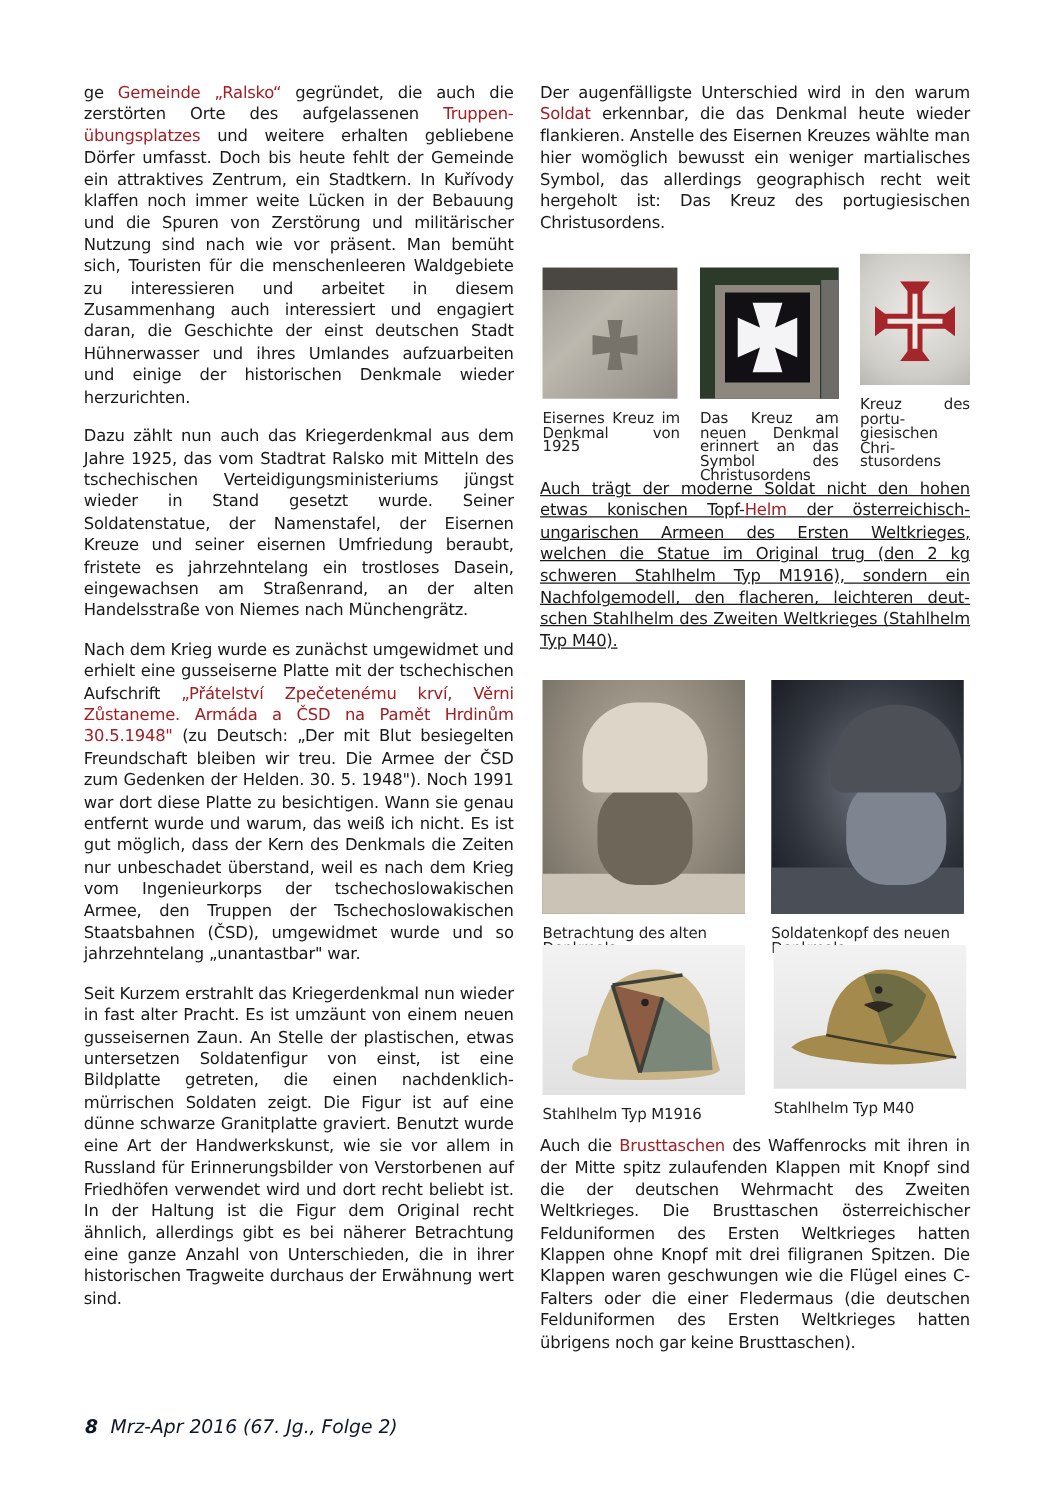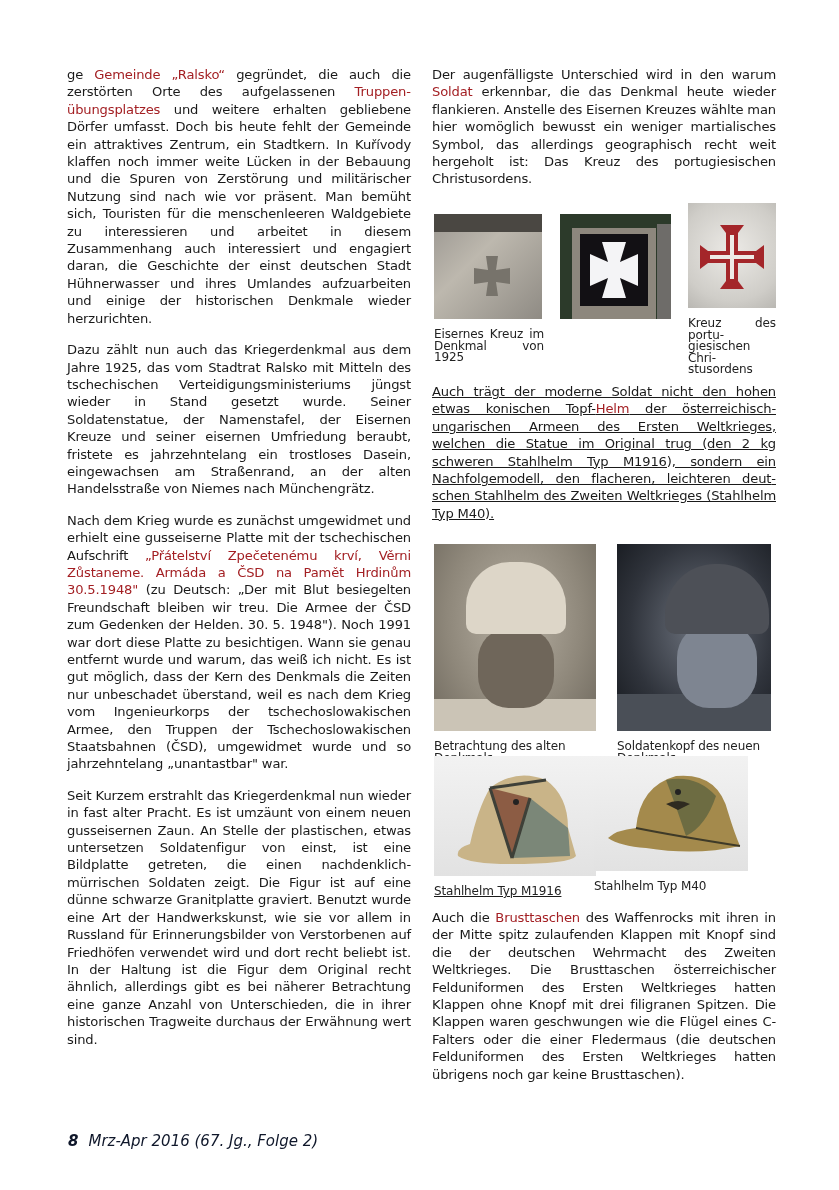--- a/index.html
+++ b/index.html
@@ -78,20 +78,21 @@
 
 <div class="fig" style="left:560px; top:214px; width:111px;">
   <div class="img img-newcross" style="width:111px; height:105px;">
     <div class="stone"></div>
     <div class="post"></div>
     <div class="plate"></div>
     <svg class="cross" viewBox="0 0 48 56">
       <path d="M12 0 H36 L30 20 L48 12 V44 L30 36 L36 56 H12 L18 36 L0 44 V12 L18 20 Z" fill="#f4f4f6"></path>
     </svg>
   </div>
+  <div class="cap">Das Kreuz am neuen Denkmal erinnert an das Symbol des Christusordens</div>
 </div>
 
 <div class="fig" style="left:688px; top:203px; width:88px;">
   <div class="img img-christ" style="width:88px; height:105px;">
     <svg class="cross" viewBox="0 0 64 64">
       <path d="M20 0 H44 L38 8 V26 H56 L64 20 V44 L56 38 H38 V56 L44 64 H20 L26 56 V38 H8 L0 44 V20 L8 26 H26 V8 Z" fill="#a4262a"></path>
       <path d="M30 10 H34 V30 H54 V34 H34 V54 H30 V34 H10 V30 H30 Z" fill="#eeeae6"></path>
     </svg>
   </div>
   <div class="cap">Kreuz des portu­giesischen Chri­stusordens</div>
@@ -114,34 +115,34 @@
 
 <div class="fig" style="left:617px; top:544px; width:184px;">
   <div class="img img-new" style="width:154px; height:187px;">
     <div class="shoulder-new"></div>
     <div class="face-new"></div>
     <div class="helmet-new"></div>
   </div>
   <div class="cap left">Soldatenkopf des neuen Denkmals</div>
 </div>
 
-<div class="fig" style="left:434px; top:756px; width:162px;text-decoration:underline;">
+<div class="fig" style="left:434px; top:756px; width:162px;">
   <div class="img img-m1916" style="width:162px; height:120px;">
     <svg class="m1916" viewBox="0 0 130 100">
       <path d="M8 88 Q6 80 20 76 Q28 40 40 20 Q66 0 96 12 Q118 28 118 60 L126 88 Q120 96 60 96 Q20 96 8 88 Z" fill="#c9b488"></path>
       <path d="M40 20 L62 90 L80 30 Z" fill="#8c5c44"></path>
       <path d="M80 30 L118 60 L120 88 L62 90 Z" fill="#7b8778"></path>
       <path d="M40 20 L62 90 M80 30 L62 90 M40 20 L96 12" stroke="#3e4038" stroke-width="3" fill="none"></path>
       <circle cx="66" cy="34" r="3" fill="#222"></circle>
     </svg>
   </div>
   <div class="cap left">Stahlhelm Typ M1916</div>
 </div>
 
-<div class="fig" style="left:594px; top:756px; width:140px;">
+<div class="fig" style="left:619px; top:756px; width:140px;">
   <div class="img img-m40" style="width:154px; height:115px;">
     <svg class="m40" viewBox="0 0 140 90">
       <path d="M2 72 Q10 64 30 62 Q34 20 70 10 Q112 6 122 46 Q128 66 134 80 Q90 90 40 82 Q14 80 2 72 Z" fill="#a48a4c"></path>
       <path d="M60 14 Q90 8 110 30 Q100 60 80 70 Q70 40 60 14 Z" fill="#56603e" opacity="0.7"></path>
       <path d="M30 62 Q70 70 134 80" stroke="#3e3a28" stroke-width="2" fill="none"></path>
       <circle cx="72" cy="26" r="3" fill="#222"></circle>
       <path d="M60 38 Q72 32 84 38 L72 44 Z" fill="#2e2a20"></path>
     </svg>
   </div>
   <div class="cap left">Stahlhelm Typ M40</div>

